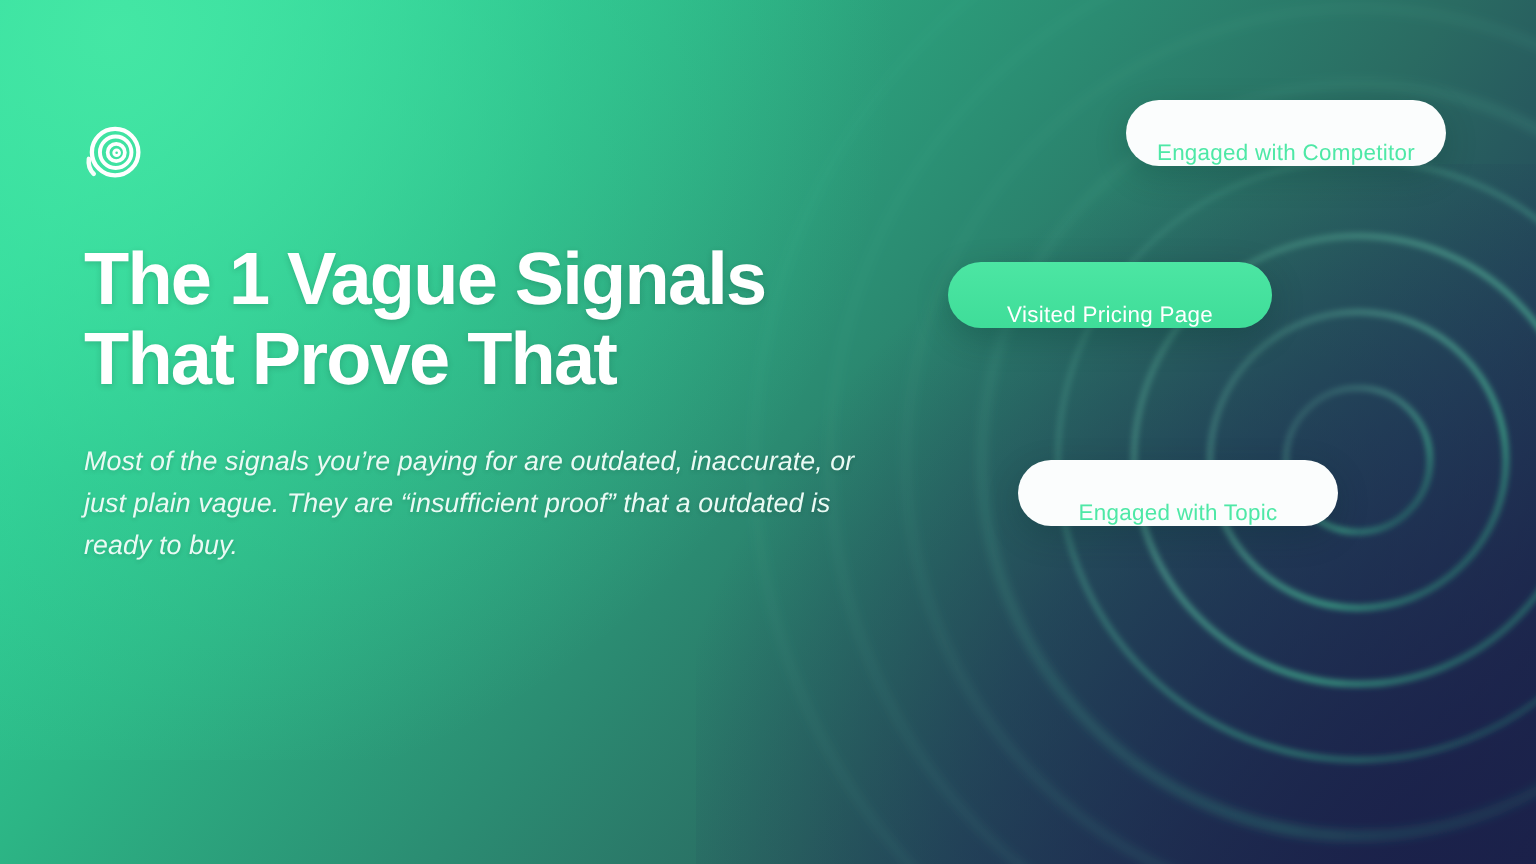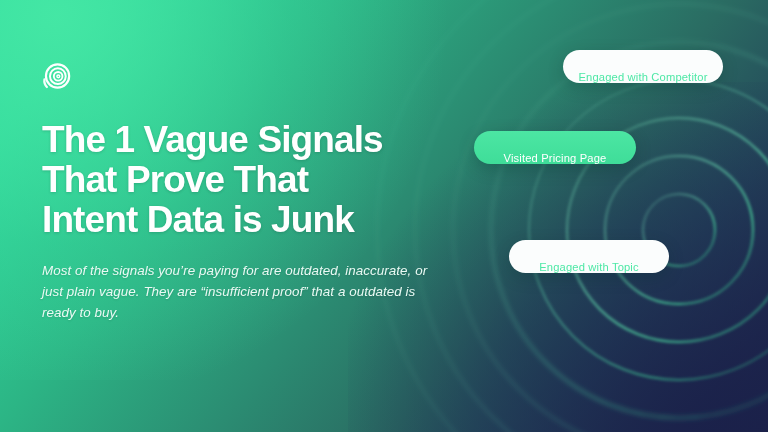--- a/index.html
+++ b/index.html
@@ -77,21 +77,21 @@
     color:#4ee8a6;
     box-shadow:0 5px 16px rgba(5,45,40,0.22);
   }
   .pill.solid {
     background:linear-gradient(180deg,#4ce6a3 0%,#3fdd99 100%);
     color:#ffffff;
     box-shadow:0 5px 16px rgba(5,45,40,0.26);
   }
   #pill-0 { left:563px; top:50px;  width:160px; }
   #pill-1 { left:474px; top:131px; width:162px; }
-  #pill-2 { left:509px; top:230px; width:160px;margin-top:10px; }
+  #pill-2 { left:509px; top:230px; width:160px; }
   #pill-3 { left:570px; top:311px; width:178px; }
 </style>
 </head>
 <body>
 
 <div id="slide">
 
   <div id="tint-tl"></div>
   <div id="tint-br"></div>
 
@@ -147,21 +147,20 @@
         <circle cx="16.6" cy="15.0" r="12.4" stroke-width="2.3"></circle>
         <circle cx="16.9" cy="15.1" r="8.4" stroke-width="2.1"></circle>
         <circle cx="17.2" cy="15.2" r="4.6" stroke-width="2.0"></circle>
         <circle cx="17.4" cy="15.3" r="1.5" stroke-width="1.6"></circle>
       </g>
     </svg>
 
     <h1 id="title">
       <span class="ln">The 1 Vague Signals</span>
       <span class="ln">That Prove That</span>
-      <span class="ln">Intent Data is Junk</span>
     </h1>
 
     <p id="subtitle">Most of the signals you’re paying for are outdated, inaccurate, or just plain vague.  They are “insufficient proof”  that a outdated is ready to buy.</p>
   </div>
 
   <div id="pill-0" class="pill light">
     <span>Engaged with Competitor</span>
   </div>
   <div id="pill-1" class="pill solid">
     <span>Visited Pricing Page</span>

